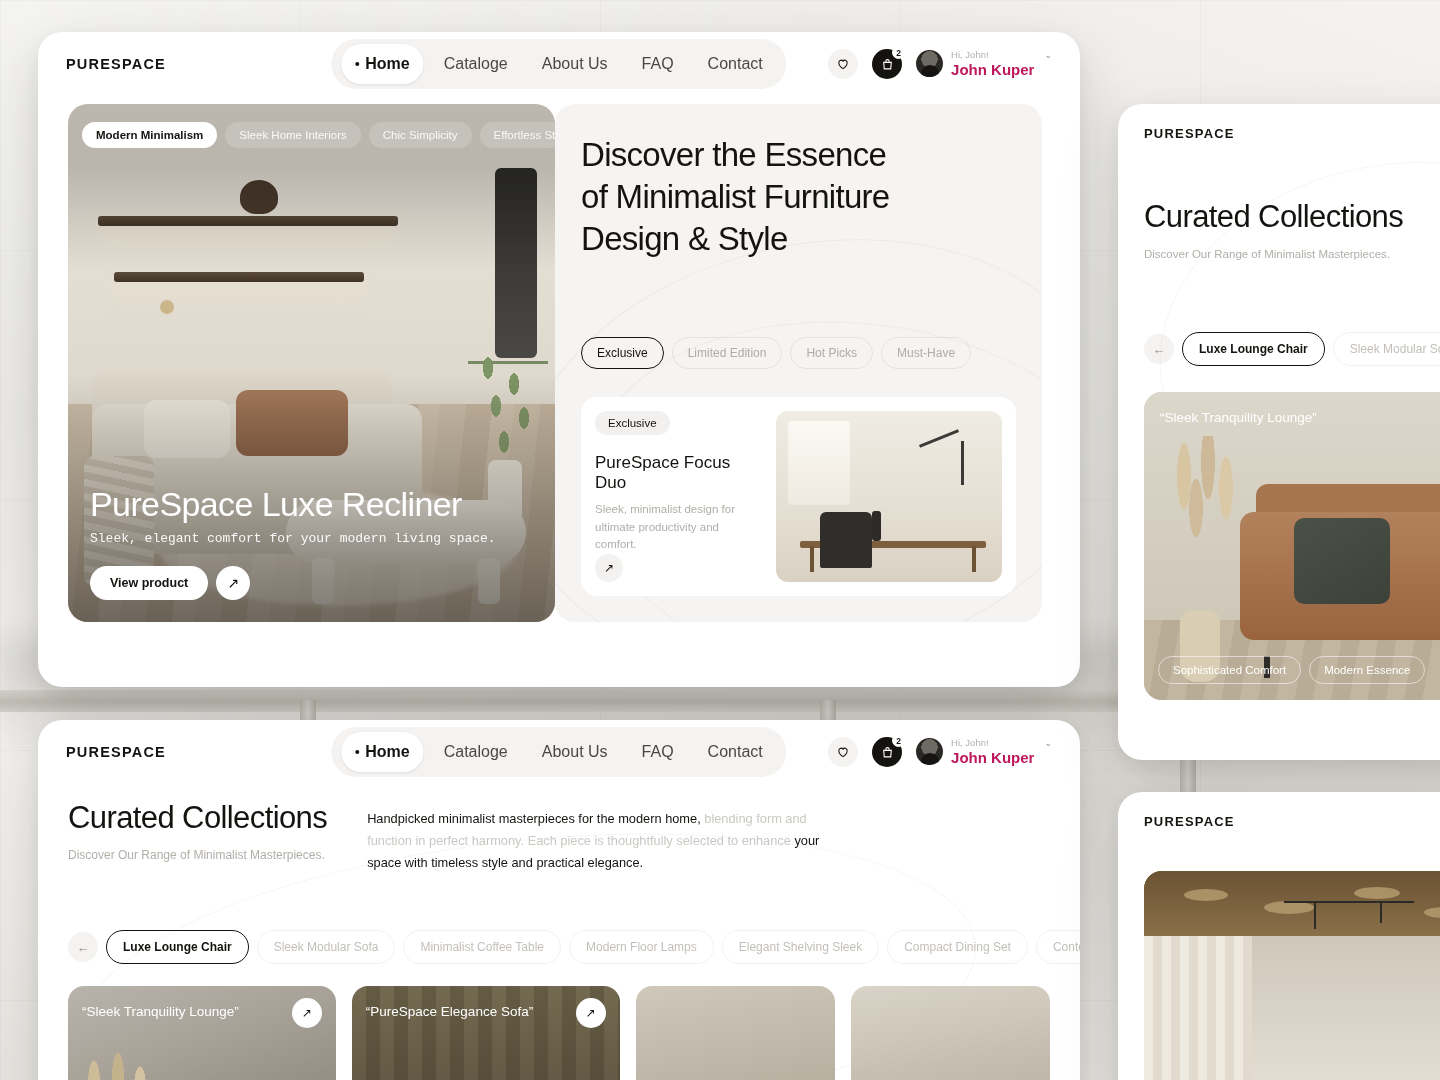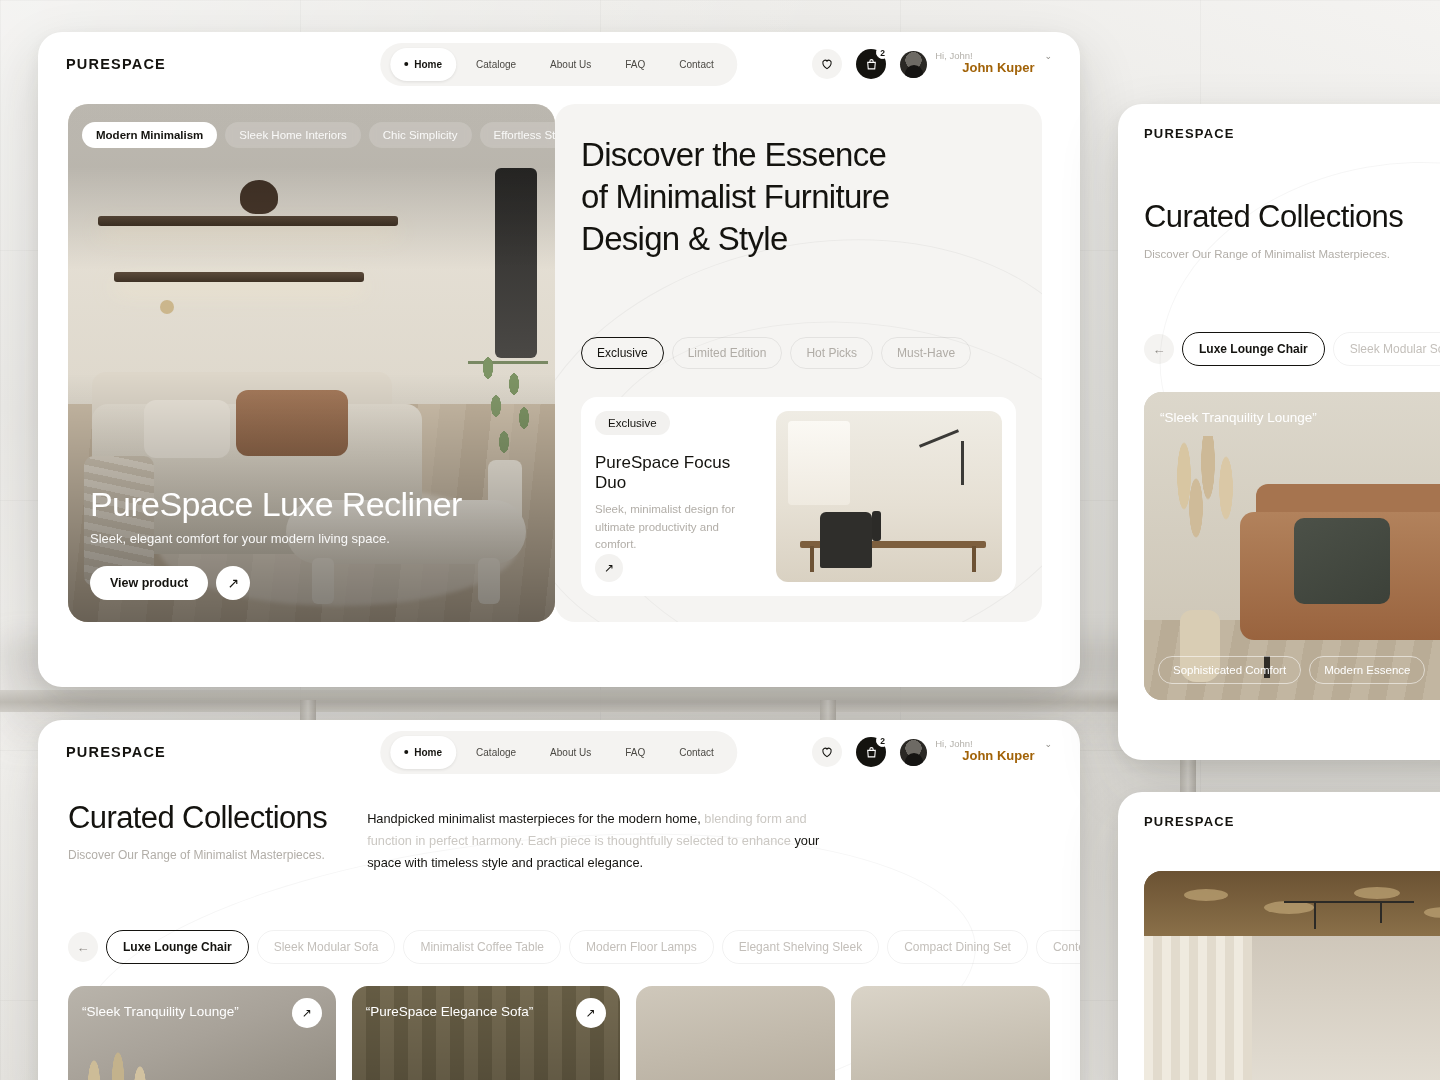--- a/index.html
+++ b/index.html
@@ -63,21 +63,21 @@
   }
   .brand {
     font-size: 14.5px; font-weight: 700; letter-spacing: 1.2px; color: #14130f;
   }
   .navpill {
     position: absolute; left: 50%; transform: translateX(-50%);
     display: flex; align-items: center; gap: 6px;
     background: #f4f3f1; border-radius: 999px; padding: 5px 10px;
   }
   .navpill a {
-    font-size: 10px; color: #4a4843; text-decoration: none;
+    font-size: 16px; color: #4a4843; text-decoration: none;
     padding: 11px 14px; border-radius: 999px; white-space: nowrap;
   }
   .navpill a.active {
     background: #fff; color: #14130f; font-weight: 600;
     box-shadow: 0 1px 3px rgba(0,0,0,.09);
     display:flex; align-items:center; gap:6px;
   }
   .dot { width: 4px; height: 4px; border-radius: 50%; background: #14130f; display:inline-block; }
 
   .topright { margin-left: auto; display: flex; align-items: center; gap: 14px; }
@@ -101,21 +101,21 @@
     width: 27px; height: 27px; border-radius: 50%;
     background: radial-gradient(circle at 50% 34%, #6d6a64 0 36%, #2a2824 37% 100%);
     position: relative; overflow: hidden; flex: none;
   }
   .avatar::after {
     content:""; position:absolute; left:50%; top:55%; transform:translateX(-50%);
     width:18px; height:16px; border-radius:9px 9px 0 0; background:#151412;
   }
   .user-meta { line-height: 1.15; }
   .user-hi { font-size: 9.5px; color: #b4b1ab; }
-  .user-name { font-size: 13px; color: #a16207; font-weight: 600; margin-left: 27px; }
+  .user-name { font-size: 15px; color: #be185d; font-weight: 600; }
   .chev { font-size: 9px; color: #8d8a85; margin-left: 2px; }
 
   
   .hero-row { display: flex; gap: 0; padding: 8px 30px 0 30px; }
 
   .hero-img {
     position: relative; width: 487px; height: 518px;
     border-radius: 20px; overflow: hidden;
     background:
       linear-gradient(180deg,#e5e0d6 0%,#ded7cb 38%,#cfc5b5 62%,#bfb3a0 100%);
@@ -162,21 +162,21 @@
     padding: 7px 14px; border-radius: 999px;
     background: rgba(255,255,255,.16); white-space: nowrap;
     backdrop-filter: blur(3px);
   }
   .tag.active { background: #fff; color: #14130f; font-weight: 600; }
 
   .hero-copy { position: absolute; left: 22px; bottom: 22px; z-index: 3; }
   .hero-title {
     font-size: 34px; font-weight: 400; color: #fff; letter-spacing: -.6px;
   }
-  .hero-sub { font-size: 13px; color: rgba(255,255,255,.94); margin-top: 7px; }
+  .hero-sub { font-size: 13px; color: rgba(255,255,255,.94); margin-top: 7px; font-family: Liberation Mono, monospace; }
   .cta-row { display: flex; align-items: center; gap: 8px; margin-top: 20px; }
   .cta {
     background: #fff; color: #14130f; font-size: 12.5px; font-weight: 600;
     padding: 10px 20px; border-radius: 999px; border: none;
   }
   .cta-arrow {
     width: 34px; height: 34px; border-radius: 50%; background: #fff;
     display: flex; align-items: center; justify-content: center;
     font-size: 14px; color: #14130f;
   }

